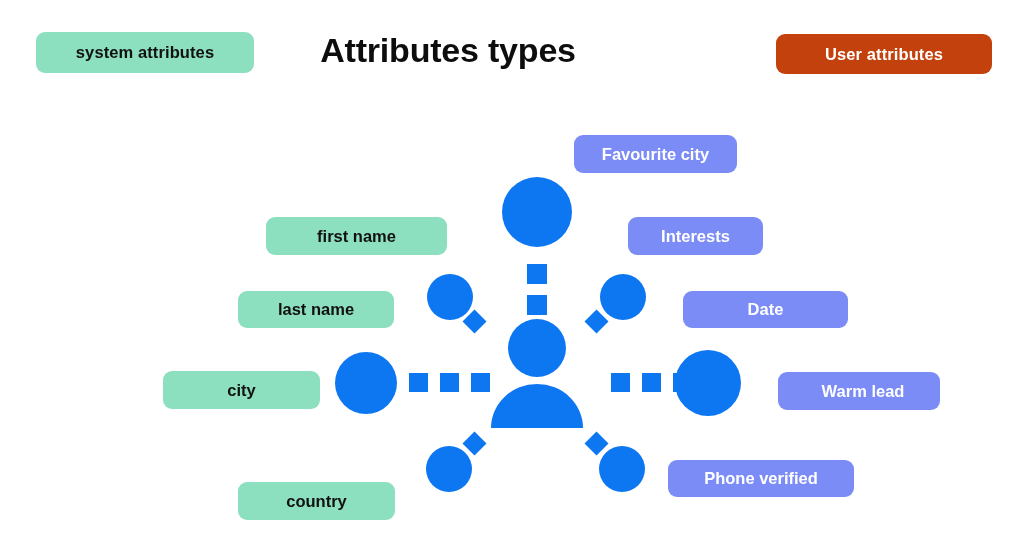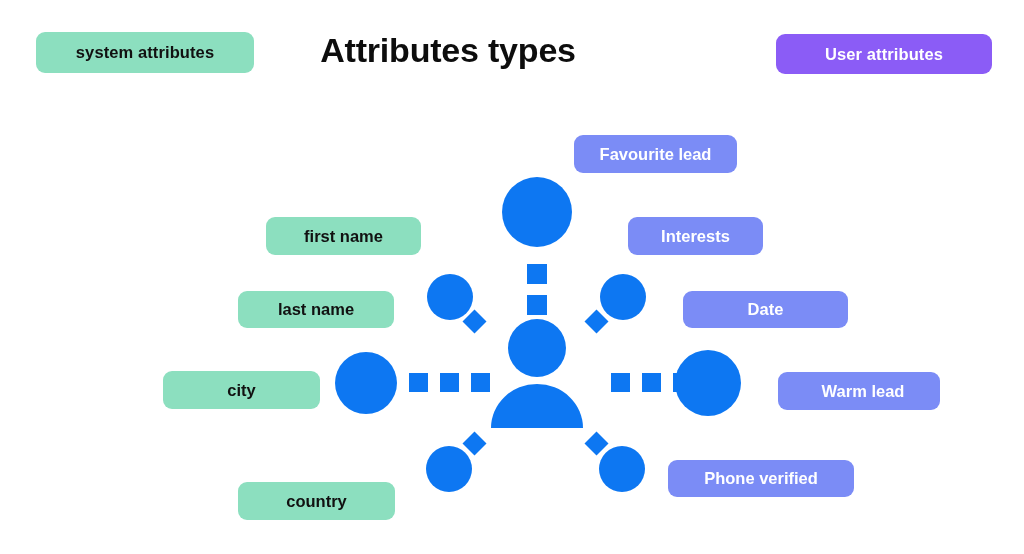--- a/index.html
+++ b/index.html
@@ -39,21 +39,21 @@
     width: 218px;
     height: 41px;
     background: #8CDFBF;
     color: #111111;
   }
   .legend-user {
     left: 776px;
     top: 20px;
     width: 216px;
     height: 40px;
-    background: #8b5cf6;
+    background: #c2410c;
     color: #ffffff;
   }
   .page-title {
     position: absolute;
     left: 0;
     top: 17px;
     width: 896px;
     text-align: center;
     font-size: 34px;
     font-weight: bold;
@@ -75,21 +75,21 @@
   .pill.green {
     background: #8CDFBF;
     color: #111111;
   }
   .pill.purple {
     background: #7B8CF6;
     color: #ffffff;
   }
 
   
-  .pill-first-name { left: 266px; top: 203px; width: 155px; height: 38px; }
+  .pill-first-name { left: 266px; top: 203px; width: 181px; height: 38px; }
   .pill-last-name  { left: 238px; top: 277px; width: 156px; height: 37px; }
   .pill-city       { left: 163px; top: 357px; width: 157px; height: 38px; }
   .pill-country    { left: 238px; top: 468px; width: 157px; height: 38px; }
 
   
   .pill-favourite-food { left: 574px; top: 121px; width: 163px; height: 38px; }
   .pill-interests      { left: 628px; top: 203px; width: 135px; height: 38px; text-align: right; }
   .pill-date           { left: 683px; top: 277px; width: 165px; height: 37px; }
   .pill-warm-lead      { left: 778px; top: 358px; width: 162px; height: 38px; padding-left: 8px; }
   .pill-phone-verified { left: 668px; top: 446px; width: 186px; height: 37px; }
@@ -166,21 +166,21 @@
     <span>last name</span>
   </div>
   <div class="pill green pill-city">
     <span>city</span>
   </div>
   <div class="pill green pill-country">
     <span>country</span>
   </div>
 
   <div class="pill purple pill-favourite-food">
-    <span>Favourite lead</span>
+    <span>Favourite city</span>
   </div>
   <div class="pill purple pill-interests">
     <span>Interests</span>
   </div>
   <div class="pill purple pill-date">
     <span>Date</span>
   </div>
   <div class="pill purple pill-warm-lead">
     <span>Warm lead</span>
   </div>

